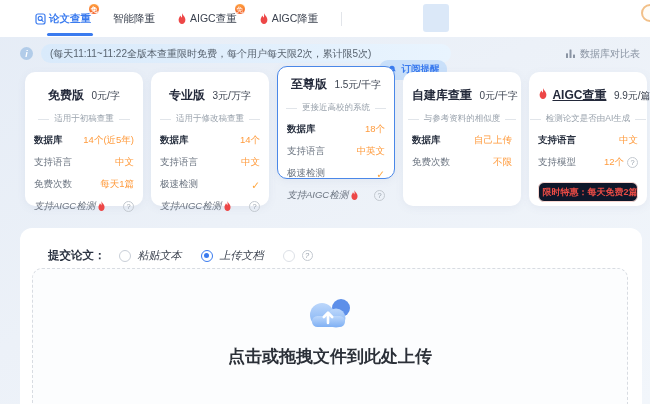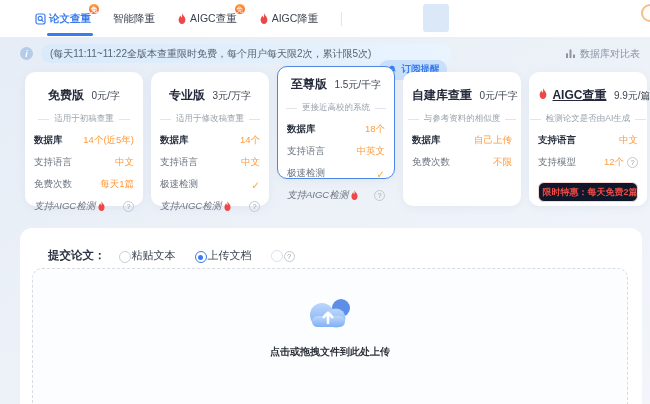--- a/index.html
+++ b/index.html
@@ -74,35 +74,35 @@
   .promo-pill{ margin-top:13px; display:flex; align-items:center; justify-content:center; gap:4px;
     background:#0f172a; border:1px solid #f8d7d2; border-radius:6px; height:20px;
     color:#e94b45; font-size:9px; font-weight:700; white-space:nowrap; }
   .flame{ flex:0 0 auto; }
 
   
   .panel{ position:absolute; top:228px; left:20px; width:622px; height:176px; background:#fff;
     border-radius:12px 12px 0 0; }
   .submit-row{ position:absolute; top:20px; left:28px; display:flex; align-items:center; gap:7px; }
   .submit-label{ font-size:11.5px; font-weight:800; color:#2b3342; margin-right:6px; }
-  .radio-option{ display:flex; align-items:flex-end; gap:1px; cursor:pointer; margin-right:12px; }
+  .radio-option{ display:flex; align-items:center; gap:7px; cursor:pointer; margin-right:12px;font-style:italic; }
   .radio{ width:12px; height:12px; border-radius:50%; border:1px solid #c9cfd8; background:#fff;
     position:relative; flex:0 0 auto; }
   .radio.checked{ border-color:#3a7bef; }
   .radio.checked::after{ content:""; position:absolute; left:2.5px; top:2.5px; width:5px; height:5px;
     border-radius:50%; background:#3a7bef; }
   .radio.disabled{ border-color:#dde1e7; }
   .radio-label{ font-size:11px; color:#3c4350; }
   .radio-label.disabled{ color:#b3bac4; }
 
   .dropzone{ position:absolute; top:40px; left:12px; width:596px; bottom:-10px;
     border:1.5px dashed #d8dce2; border-radius:10px; background:#fcfdfe; cursor:pointer;
     display:flex; flex-direction:column; align-items:center; }
   .cloud{ margin-top:26px; }
-  .drop-main{ margin-top:14px; font-size:10px; font-weight:800; color:#2b3038; }
+  .drop-main{ margin-top:14px; font-size:17px; font-weight:800; color:#2b3038; }
   .format-row{ margin-top:11px; display:flex; align-items:center; gap:4px; font-size:10.5px;
     color:#9aa3ad; }
   .ficon{ width:12px; height:12px; border-radius:2.5px; font-size:8px; font-weight:800;
     display:flex; align-items:center; justify-content:center; flex:0 0 auto; }
   .ficon.pdf{ background:#e8453a; color:#fff; font-size:7.5px; }
   .ficon.word{ background:#fff; border:1px solid #9dbcf0; color:#3a7bef; }
   .ficon.txt{ background:#fff; border:1px solid #c8cdd6; color:#8a94a3; }
 </style>
 </head>
 <body>

